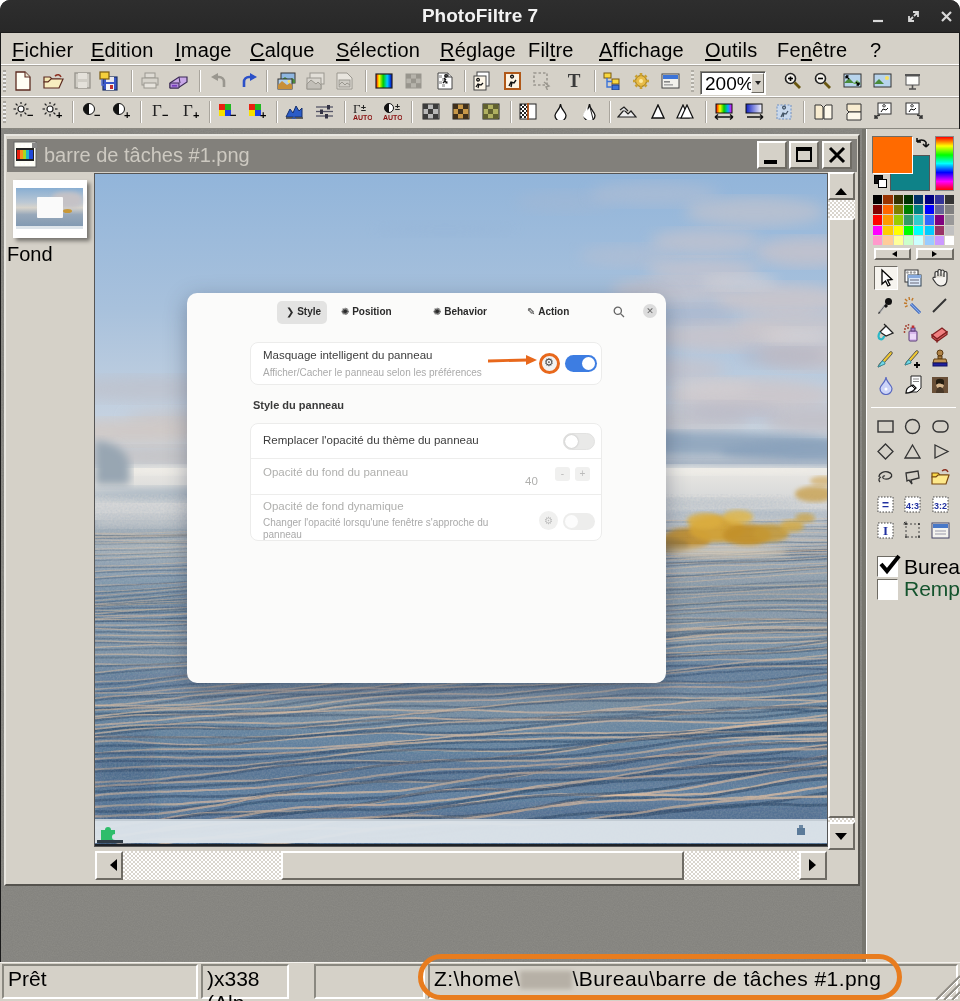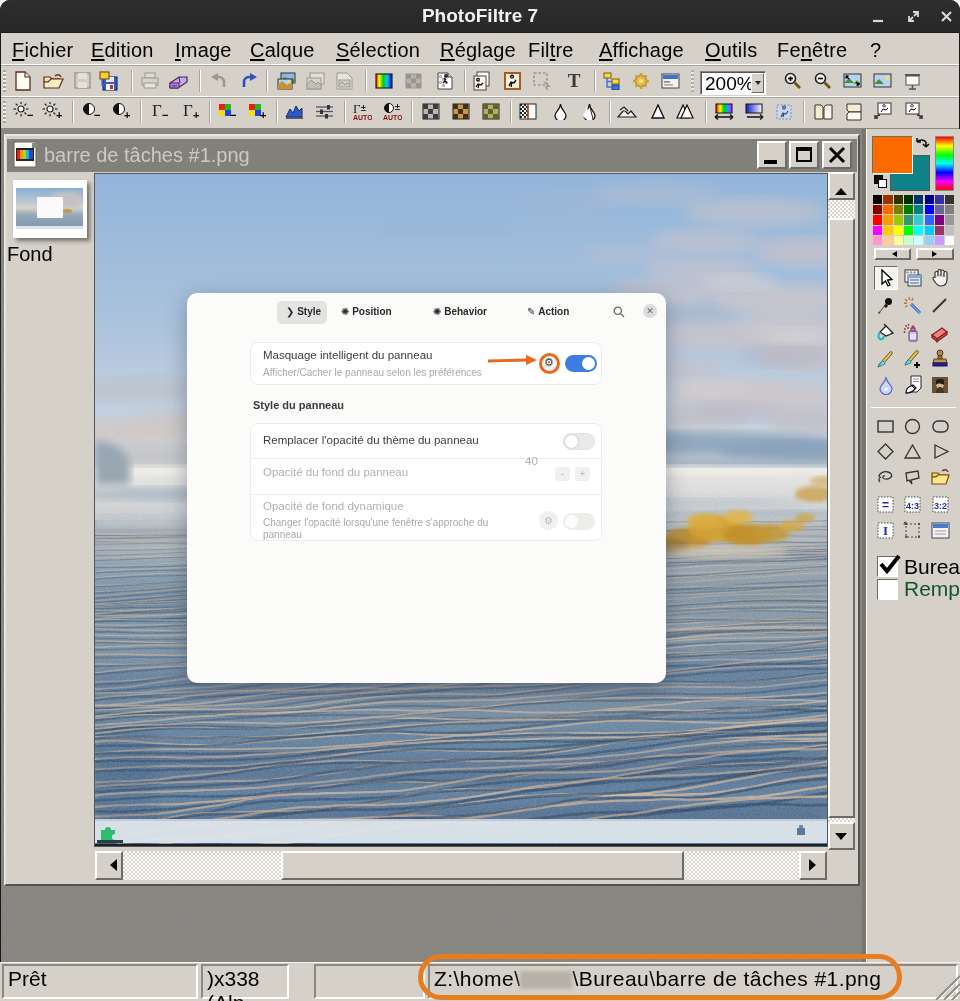--- a/index.html
+++ b/index.html
@@ -992,21 +992,21 @@
 
   <div style="position:absolute;left:66px;top:106px;font-size:11px;font-weight:bold;color:#3a3a3a">Style du panneau</div>
 
   <div class="dcard" style="left:63px;top:130px;width:352px;height:118px"></div>
   <div style="position:absolute;left:64px;top:165px;width:350px;height:1px;background:#ededec"></div>
   <div style="position:absolute;left:64px;top:201px;width:350px;height:1px;background:#ededec"></div>
   <div class="dt1" style="left:76px;top:141px">Remplacer l'opacité du thème du panneau</div>
   <div style="position:absolute;left:376px;top:140px;width:32px;height:17px;border-radius:9px;background:#e9e9e8;border:1px solid #e2e2e1"></div>
   <div style="position:absolute;left:378px;top:142px;width:13px;height:13px;border-radius:50%;background:#fff;box-shadow:0 0 2px rgba(0,0,0,.25)"></div>
   <div class="dt3" style="left:76px;top:173px">Opacité du fond du panneau</div>
-  <div class="dt3" style="left:338px;top:162px">40</div>
+  <div class="dt3" style="left:338px;top:182px">40</div>
   <div style="position:absolute;left:368px;top:174px;width:15px;height:14px;background:#f0f0ef;border-radius:3px;color:#bbb;font-size:10px;text-align:center;line-height:13px">-</div>
   <div style="position:absolute;left:388px;top:174px;width:15px;height:14px;background:#f0f0ef;border-radius:3px;color:#bbb;font-size:10px;text-align:center;line-height:13px">+</div>
   <div class="dt3" style="left:76px;top:207px">Opacité de fond dynamique</div>
   <div class="dt2" style="left:76px;top:224px">Changer l'opacité lorsqu'une fenêtre s'approche du</div>
   <div class="dt2" style="left:76px;top:236px">panneau</div>
   <div style="position:absolute;left:352px;top:218px;width:19px;height:19px;border-radius:50%;background:#f0f0ef;color:#bbb;font-size:10px;text-align:center;line-height:19px">⚙</div>
   <div style="position:absolute;left:376px;top:220px;width:32px;height:17px;border-radius:9px;background:#ededec"></div>
   <div style="position:absolute;left:378px;top:222px;width:13px;height:13px;border-radius:50%;background:#fcfcfc"></div>
 </div>
 

